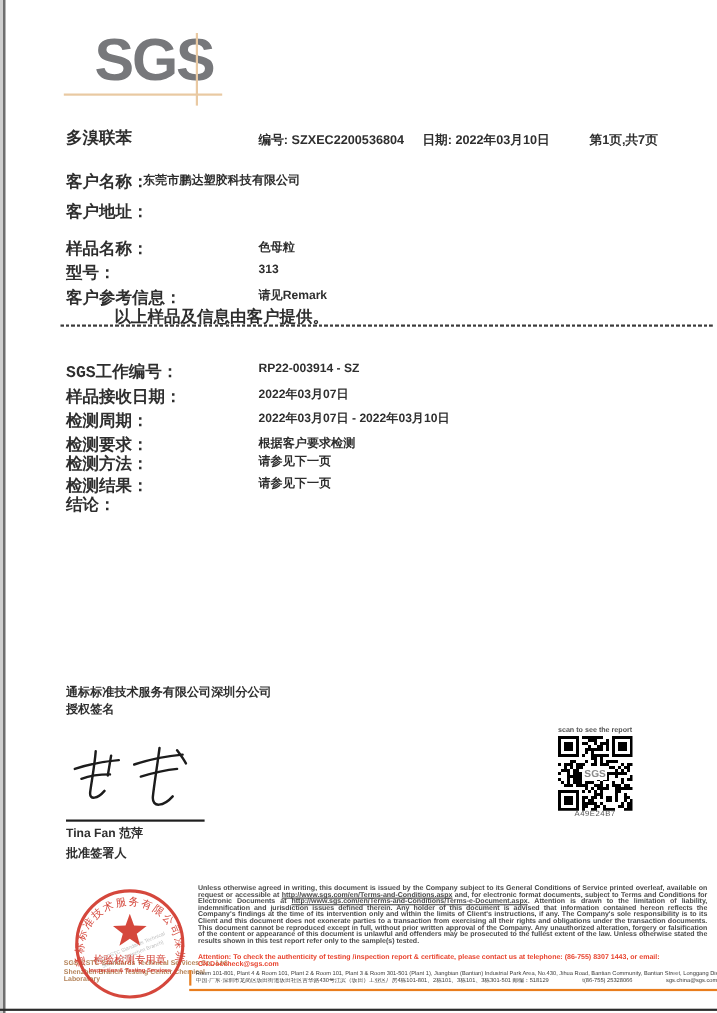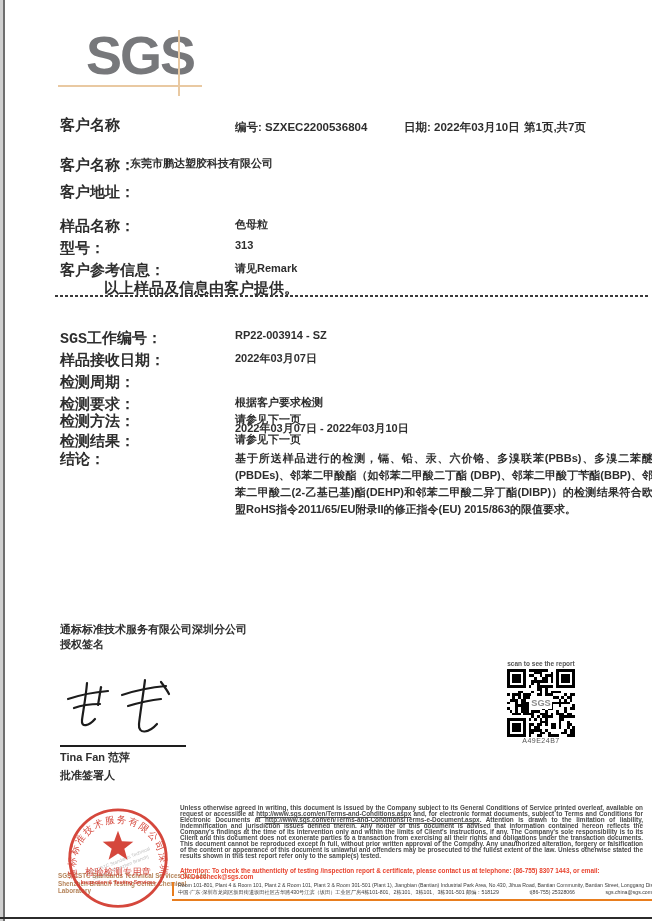--- a/index.html
+++ b/index.html
@@ -59,60 +59,59 @@
 
 <div class="page">
 
   <div class="abs left-edge"></div>
   <div class="abs bottom-edge"></div>
 
   <div class="abs logo-text">SGS</div>
   <div class="abs logo-hline"></div>
   <div class="abs logo-vline"></div>
 
-  <div class="abs report-title">客户名称</div>
+  <div class="abs report-title">多溴联苯</div>
   <div class="abs hdr" style="left:235px;top:120px;">
     <span>编号:</span>
     <span>SZXEC2200536804</span>
   </div>
-  <div class="abs hdr" style="left:404px;top:120px;">
+  <div class="abs hdr" style="left:384px;top:120px;">
     <span>日期:</span>
     <span>2022年03月10日</span>
   </div>
-  <div class="abs hdr" style="left:524px;top:120px;">第1页,共7页</div>
+  <div class="abs hdr" style="left:536px;top:120px;">第1页,共7页</div>
 
   <div class="lbl" style="top:156px;">客户名称：</div>
   <div class="val" style="left:130px;top:156px;">东莞市鹏达塑胶科技有限公司</div>
   <div class="lbl" style="top:183px;">客户地址：</div>
 
   <div class="lbl" style="top:217px;">样品名称：</div>
   <div class="val" style="left:235px;top:217px;">色母粒</div>
   <div class="lbl" style="top:239px;">型号：</div>
   <div class="val" style="left:235px;top:239px;">313</div>
   <div class="lbl" style="top:261px;text-align:center;">客户参考信息：</div>
   <div class="val" style="left:235px;top:261px;">请见Remark</div>
   <div class="lbl" style="top:279px;padding-left:44px;">以上样品及信息由客户提供。</div>
 
   <div class="abs dashed-sep"></div>
 
   <div class="lbl" style="top:329px;">SGS工作编号：</div>
   <div class="val" style="left:235px;top:329px;">RP22-003914 - SZ</div>
   <div class="lbl" style="top:351px;">样品接收日期：</div>
   <div class="val" style="left:235px;top:351px;">2022年03月07日</div>
   <div class="lbl" style="top:373px;">检测周期：</div>
-  <div class="val" style="left:235px;top:373px;margin-top:48px;">2022年03月07日 - 2022年03月10日</div>
+  <div class="val" style="left:235px;top:373px;">2022年03月07日 - 2022年03月10日</div>
   <div class="lbl" style="top:395px;">检测要求：</div>
   <div class="val" style="left:235px;top:395px;">根据客户要求检测</div>
   <div class="lbl" style="top:412px;">检测方法：</div>
   <div class="val" style="left:235px;top:412px;">请参见下一页</div>
   <div class="lbl" style="top:432px;">检测结果：</div>
   <div class="val" style="left:235px;top:432px;">请参见下一页</div>
 
   <div class="lbl" style="top:450px;">结论：</div>
-  <div class="abs conclusion">基于所送样品进行的检测，镉、铅、汞、六价铬、多溴联苯(PBBs)、多溴二苯醚(PBDEs)、邻苯二甲酸酯（如邻苯二甲酸二丁酯 (DBP)、邻苯二甲酸丁苄酯(BBP)、邻苯二甲酸二(2-乙基已基)酯(DEHP)和邻苯二甲酸二异丁酯(DIBP)）的检测结果符合欧盟RoHS指令2011/65/EU附录II的修正指令(EU) 2015/863的限值要求。</div>
 
   <div class="abs sig-company">通标标准技术服务有限公司深圳分公司</div>
   <div class="abs sig-auth">授权签名</div>
 
   <svg class="abs sig-draw" width="130" height="66" viewBox="0 0 130 66">
     <g fill="none" stroke="#1c1c1c" stroke-width="2.2" stroke-linecap="round">
       <path d="M6,21 C18,17 34,14 46,13"></path>
       <path d="M25,5 C24,18 21,34 20,42 C19,50 27,48 33,41"></path>
       <path d="M39,9 L36,27"></path>
       <path d="M12,30 C20,27 30,26 38,26"></path>

